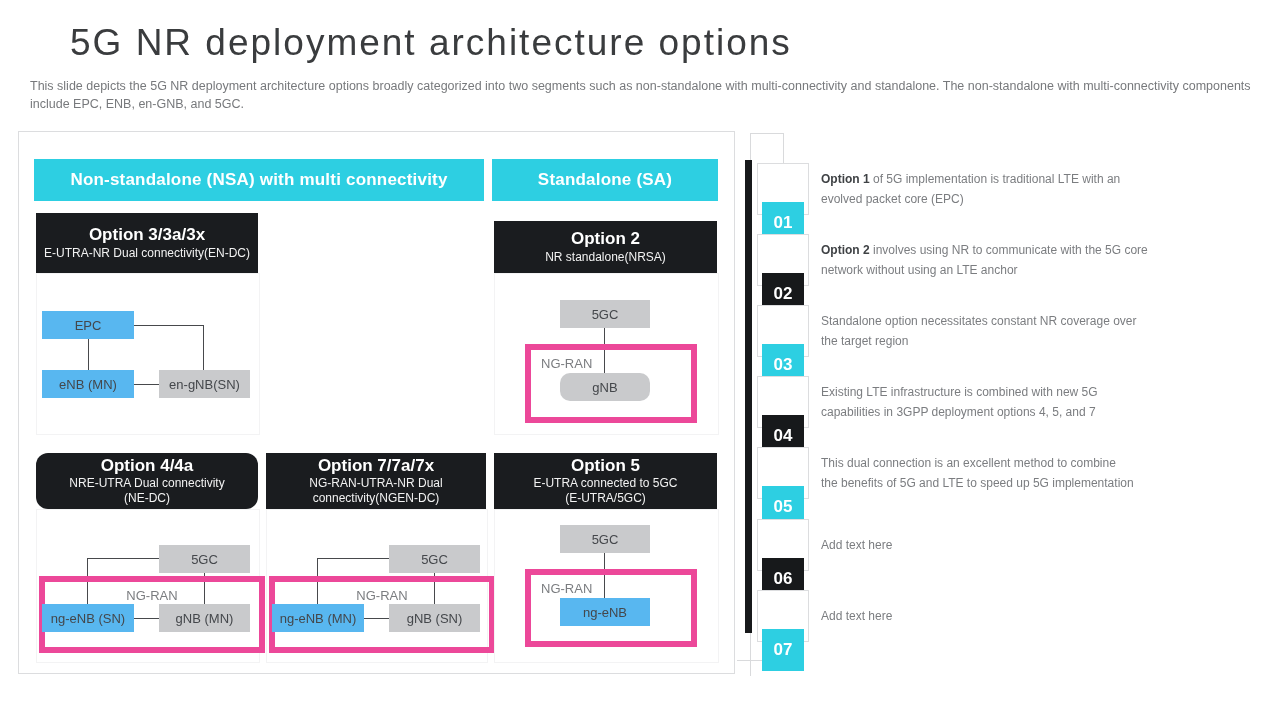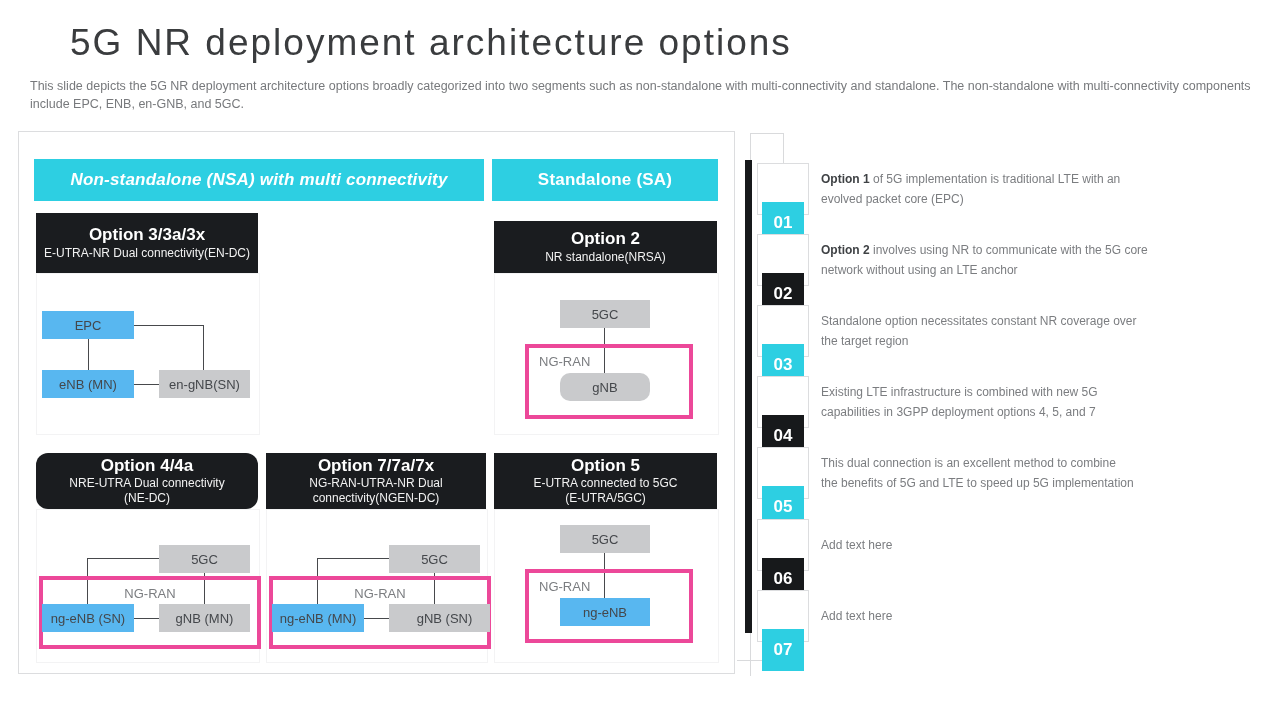--- a/index.html
+++ b/index.html
@@ -17,21 +17,21 @@
           display:flex;align-items:center;justify-content:center;letter-spacing:.2px;}
   .zone{position:absolute;border:1px solid #f3f3f4;background:#fff;}
   .dark-card{position:absolute;background:#1a1c1f;color:#fff;display:flex;flex-direction:column;
              align-items:center;justify-content:center;text-align:center;}
   .dark-card .t{font-weight:bold;font-size:17px;line-height:1.2;}
   .dark-card .s{font-size:12px;line-height:1.25;color:#f2f2f2;}
   .node{position:absolute;display:flex;align-items:center;justify-content:center;
         font-size:13px;color:#44474b;}
   .node.blue{background:#58b7f0;}
   .node.gray{background:#c9cacc;}
-  .ngran{position:absolute;border:4px solid #ec4899;background:transparent;}
+  .ngran{position:absolute;border:6px solid #ec4899;background:transparent;}
   .ngran .lbl{position:absolute;top:6px;font-size:13px;color:#7b7d80;}
   .ngran .lbl.left{left:10px;}
   .ngran .lbl.center{left:0;right:0;text-align:center;}
   .lnH{position:absolute;height:1px;background:#47494c;}
   .lnV{position:absolute;width:1px;background:#47494c;}
 
   
   .thin{position:absolute;background:#d9dadc;}
   .black-bar{left:745px;top:160px;width:7px;height:473px;background:#17191b;}
   .list-row{position:absolute;left:757px;display:flex;align-items:center;height:52px;}
@@ -48,21 +48,21 @@
 </head>
 <body>
 
 <div class="slide">
 
   <div class="abs page-title">5G NR deployment architecture options</div>
   <div class="abs page-subtitle">This slide depicts the 5G NR deployment architecture options broadly categorized into two segments such as non-standalone with multi-connectivity and standalone. The non-standalone with multi-connectivity components include EPC, ENB, en-GNB, and 5GC.</div>
 
   <div class="abs panel">
 
-    <div class="colhdr" style="left:15px;top:27px;width:450px;height:42px;font-style:italic;">Non-standalone (NSA) with multi connectivity</div>
+    <div class="colhdr" style="left:15px;top:27px;width:450px;height:42px;">Non-standalone (NSA) with multi connectivity</div>
     <div class="colhdr" style="left:473px;top:27px;width:226px;height:42px;">Standalone (SA)</div>
 
     <div class="dark-card" style="left:17px;top:81px;width:222px;height:60px;">
       <div class="t">Option 3/3a/3x</div>
       <div class="s">E-UTRA-NR Dual connectivity(EN-DC)</div>
     </div>
     <div class="zone" style="left:17px;top:141px;width:222px;height:160px;"></div>
     <div class="lnV" style="left:69px;top:207px;height:31px;"></div>
     <div class="lnH" style="left:115px;top:193px;width:70px;"></div>
     <div class="lnV" style="left:184px;top:193px;height:45px;"></div>
@@ -108,21 +108,21 @@
     <div class="zone" style="left:247px;top:377px;width:220px;height:152px;"></div>
     <div class="lnV" style="left:298px;top:426px;height:46px;"></div>
     <div class="lnH" style="left:298px;top:426px;width:72px;"></div>
     <div class="lnV" style="left:415px;top:441px;height:31px;"></div>
     <div class="lnH" style="left:345px;top:486px;width:25px;"></div>
     <div class="node gray" style="left:370px;top:413px;width:91px;height:28px;">5GC</div>
     <div class="ngran" style="left:250px;top:444px;width:214px;height:65px;">
       <div class="lbl center">NG-RAN</div>
     </div>
     <div class="node blue" style="left:253px;top:472px;width:92px;height:28px;">ng-eNB (MN)</div>
-    <div class="node gray" style="left:370px;top:472px;width:91px;height:28px;padding-left:10px;">gNB (SN)</div>
+    <div class="node gray" style="left:370px;top:472px;width:91px;height:28px;">gNB (SN)</div>
 
     <div class="dark-card" style="left:475px;top:321px;width:223px;height:56px;">
       <div class="t">Option 5</div>
       <div class="s">E-UTRA connected to 5GC</div>
       <div class="s">(E-UTRA/5GC)</div>
     </div>
     <div class="zone" style="left:475px;top:377px;width:223px;height:152px;"></div>
     <div class="lnV" style="left:585px;top:421px;height:45px;"></div>
     <div class="node gray" style="left:541px;top:393px;width:90px;height:28px;">5GC</div>
     <div class="ngran" style="left:506px;top:437px;width:160px;height:66px;">

